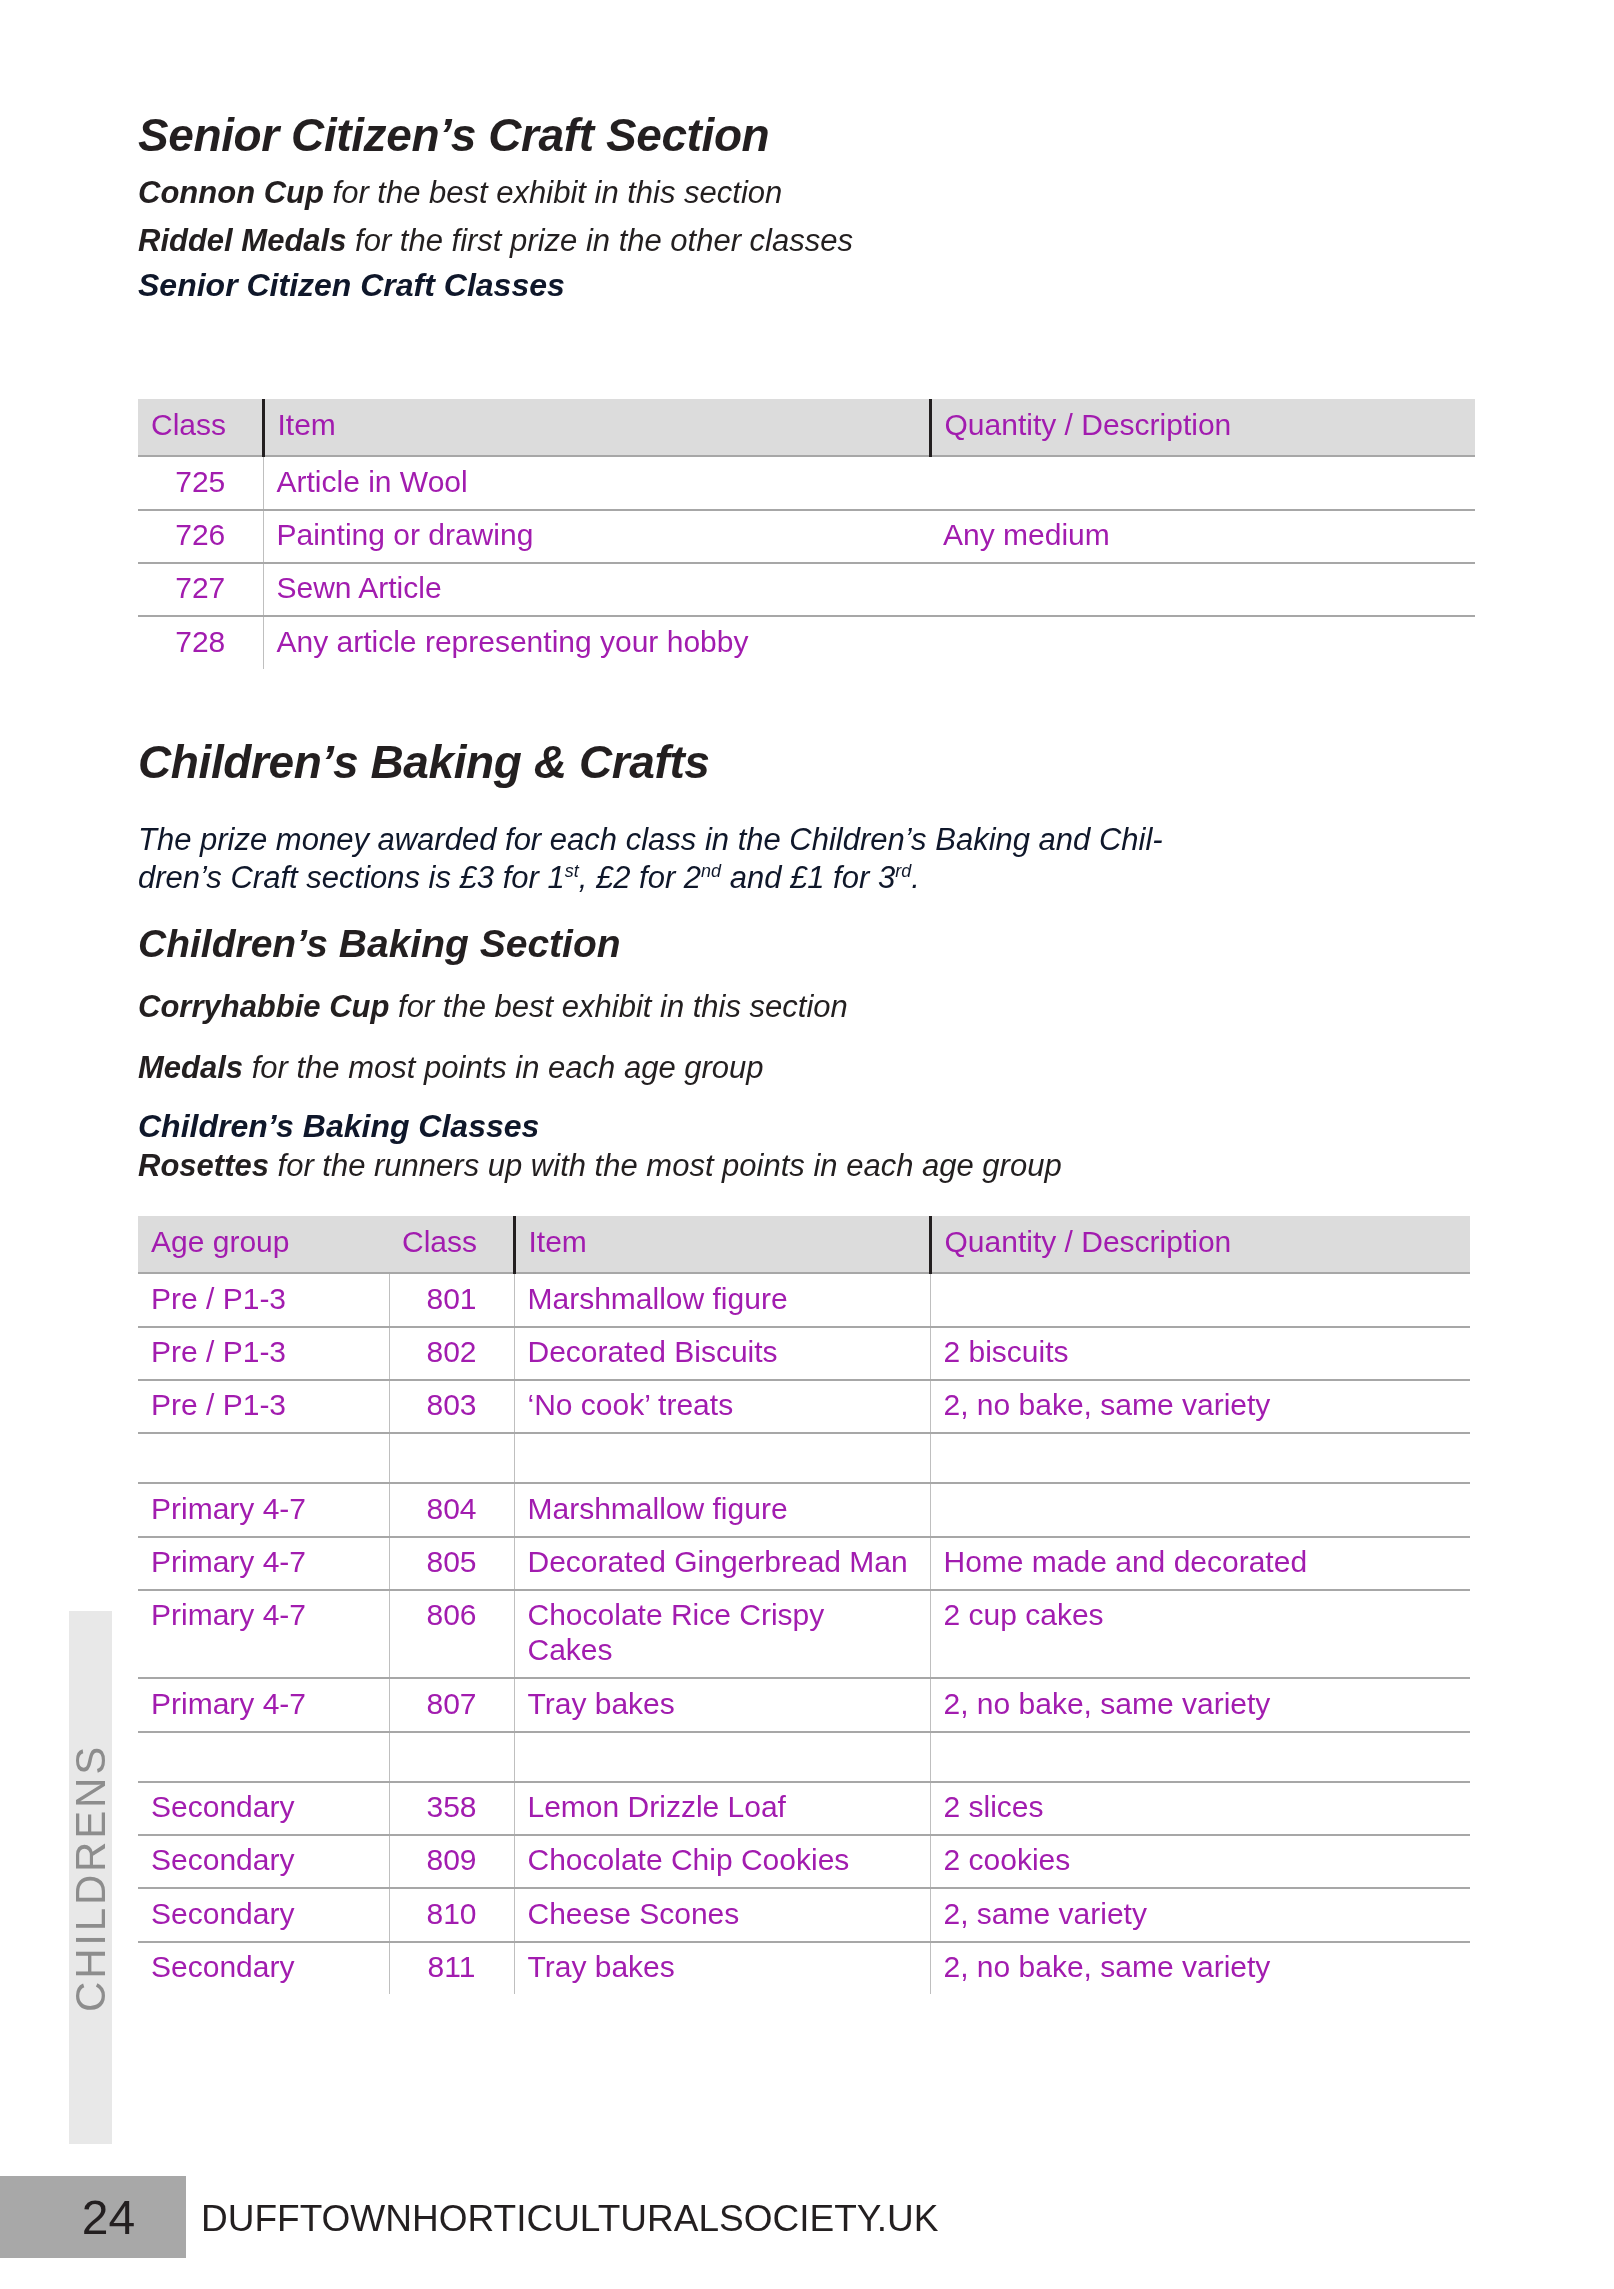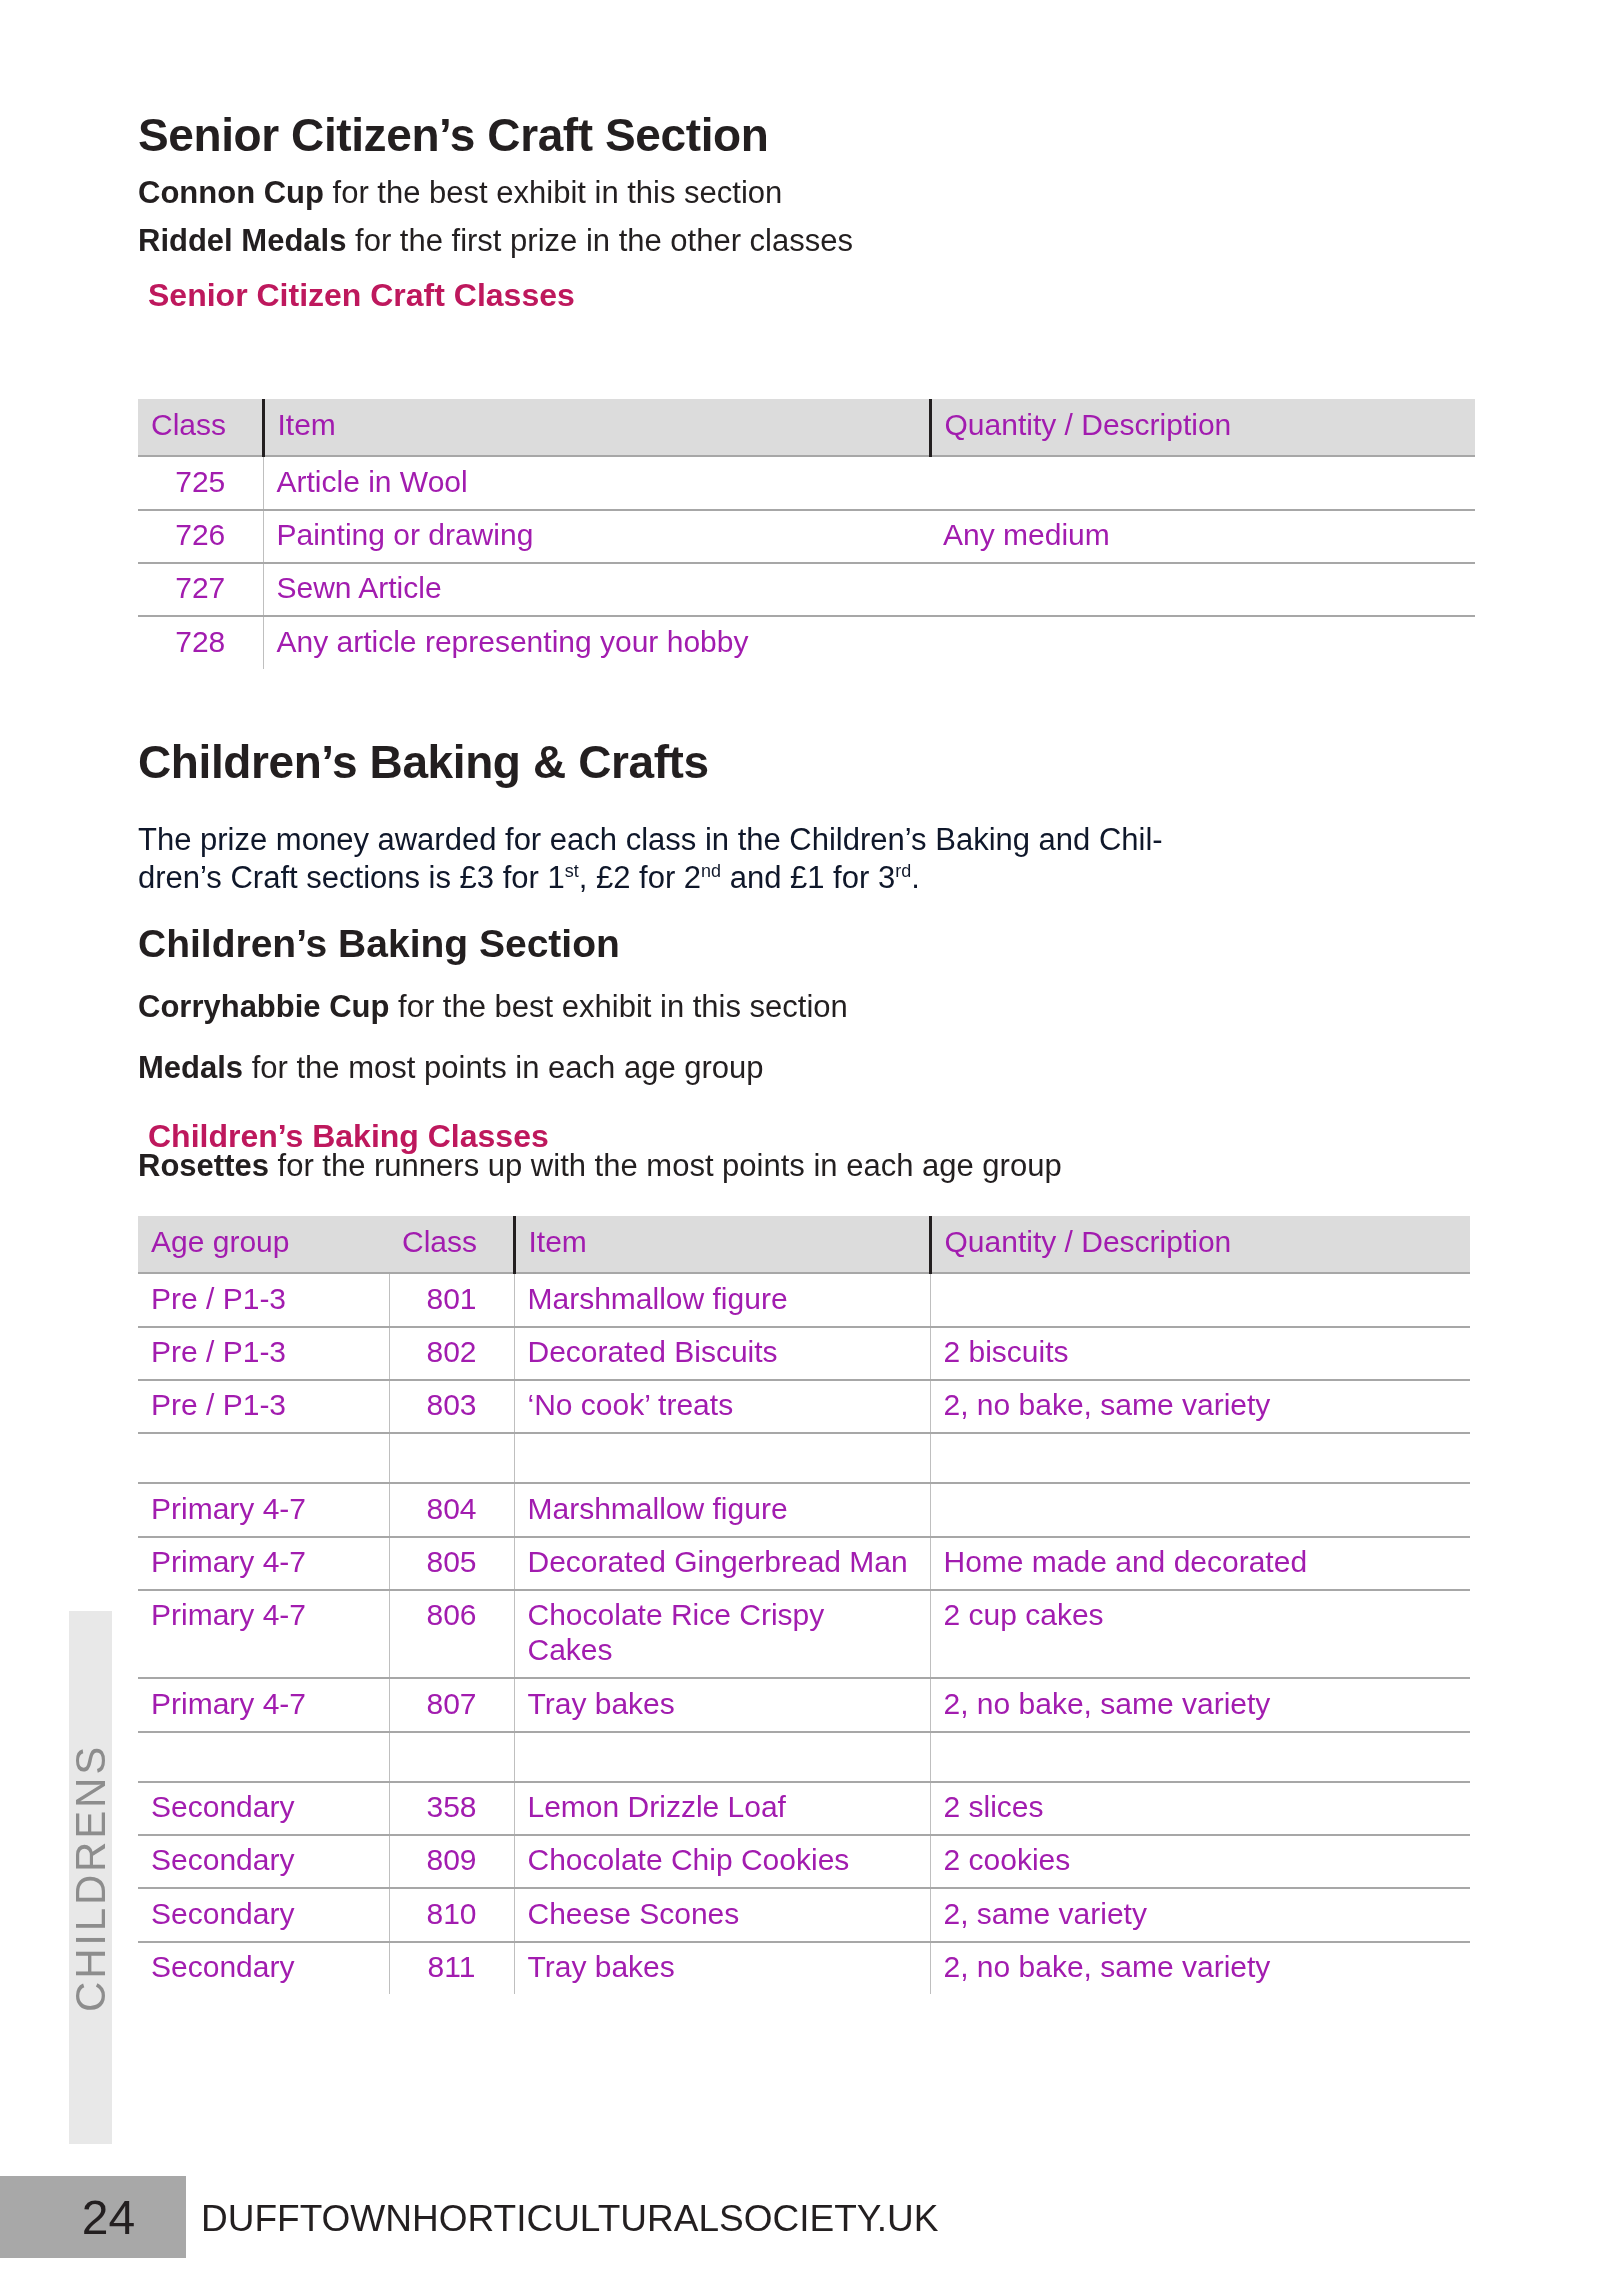--- a/index.html
+++ b/index.html
@@ -36,23 +36,23 @@
   h2.sub-title {
     font-size: 39px;
     font-weight: 700;
     margin: 0;
     line-height: 1.1;
     color: #231f20;
   }
   h3.small-head {
     font-size: 32px;
     font-weight: 700;
-    margin: 10px;
+    margin: 0;
     line-height: 1.12;
-    color: #be185d;
+    color: #0f172a;
   }
   p.body-line {
     font-size: 31px;
     font-weight: 400;
     margin: 0;
     line-height: 1.2;
     color: #231f20;
   }
   p.body-line b, span.lead {
     font-weight: 700;
@@ -63,21 +63,21 @@
     margin: 0;
     color: #0f172a;
   }
   sup {
     font-size: 0.58em;
     vertical-align: super;
     line-height: 0;
   }
 
   
-  .abs { position: absolute; }
+  .abs { position: absolute; font-style: italic; }
 
   #t-senior-title  { left: 138px; top: 111px;  }
   #t-connon        { left: 138px; top: 174px;  }
   #t-riddel        { left: 138px; top: 222px;  }
   #t-senior-classes{ left: 138px; top: 268px;  }
 
   #t-childrens-title { left: 138px; top: 738px; }
   #t-prize-para      { left: 138px; top: 821px; width: 1311px; }
   #t-baking-section  { left: 138px; top: 923px; }
   #t-corryhabbie     { left: 138px; top: 988px; }

